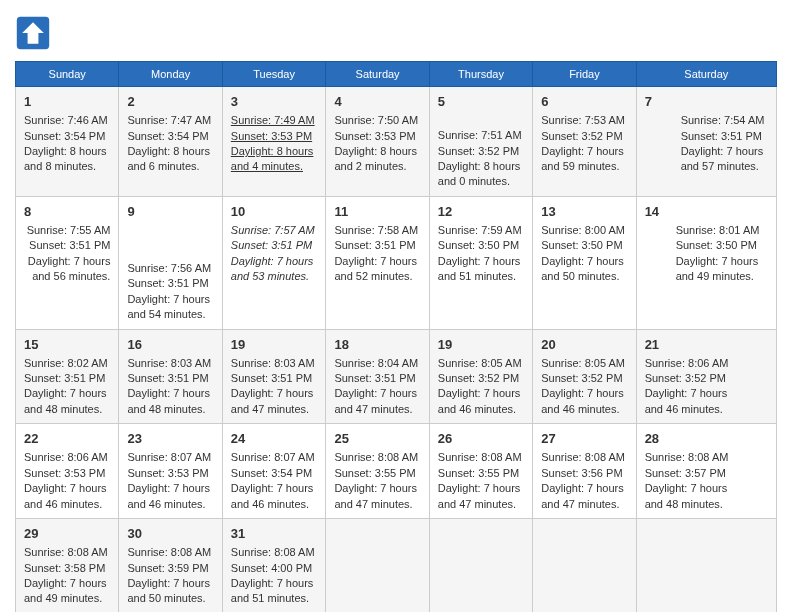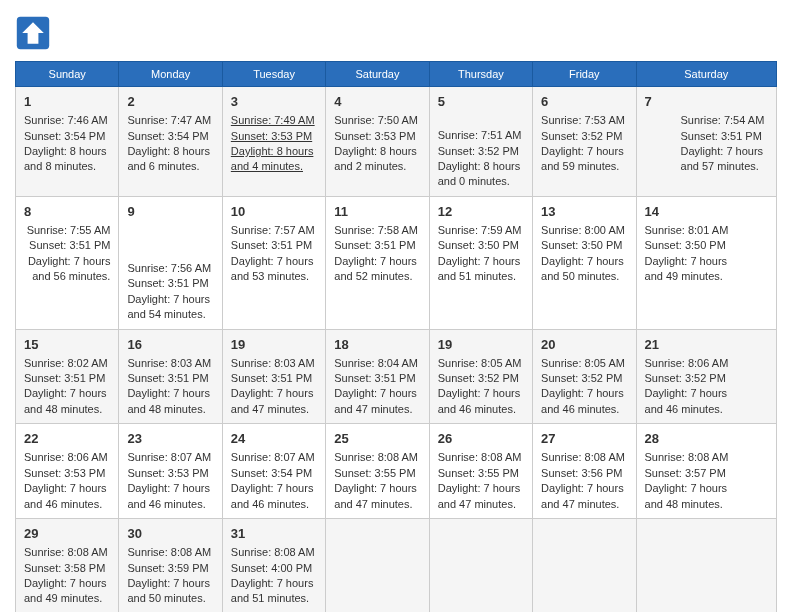--- a/index.html
+++ b/index.html
@@ -175,21 +175,21 @@
         </td>
         <td>
           <span class="day-num">9</span>
           <div class="day-info" style="white-space: pre-line; margin-top: 40px;">Sunrise: 7:56 AM
 Sunset: 3:51 PM
 Daylight: 7 hours
 and 54 minutes.</div>
         </td>
         <td>
           <span class="day-num">10</span>
-          <div class="day-info" style="white-space: pre-line;">Sunrise: 7:57 AM
+          <div class="day-info" style="white-space: pre-line; font-style: italic;">Sunrise: 7:57 AM
 Sunset: 3:51 PM
 Daylight: 7 hours
 and 53 minutes.</div>
         </td>
         <td>
           <span class="day-num">11</span>
           <div class="day-info" style="white-space: pre-line;">Sunrise: 7:58 AM
 Sunset: 3:51 PM
 Daylight: 7 hours
 and 52 minutes.</div>
@@ -203,21 +203,21 @@
         </td>
         <td>
           <span class="day-num">13</span>
           <div class="day-info" style="white-space: pre-line;">Sunrise: 8:00 AM
 Sunset: 3:50 PM
 Daylight: 7 hours
 and 50 minutes.</div>
         </td>
         <td>
           <span class="day-num">14</span>
-          <div class="day-info" style="white-space: pre-line;">Sunrise: 8:01 AM
+          <div class="day-info" style="white-space: pre-line; margin-left: 31px;">Sunrise: 8:01 AM
 Sunset: 3:50 PM
 Daylight: 7 hours
 and 49 minutes.</div>
         </td>
       </tr>
       <tr>
         <td>
           <span class="day-num">15</span>
           <div class="day-info" style="white-space: pre-line;">Sunrise: 8:02 AM
 Sunset: 3:51 PM

